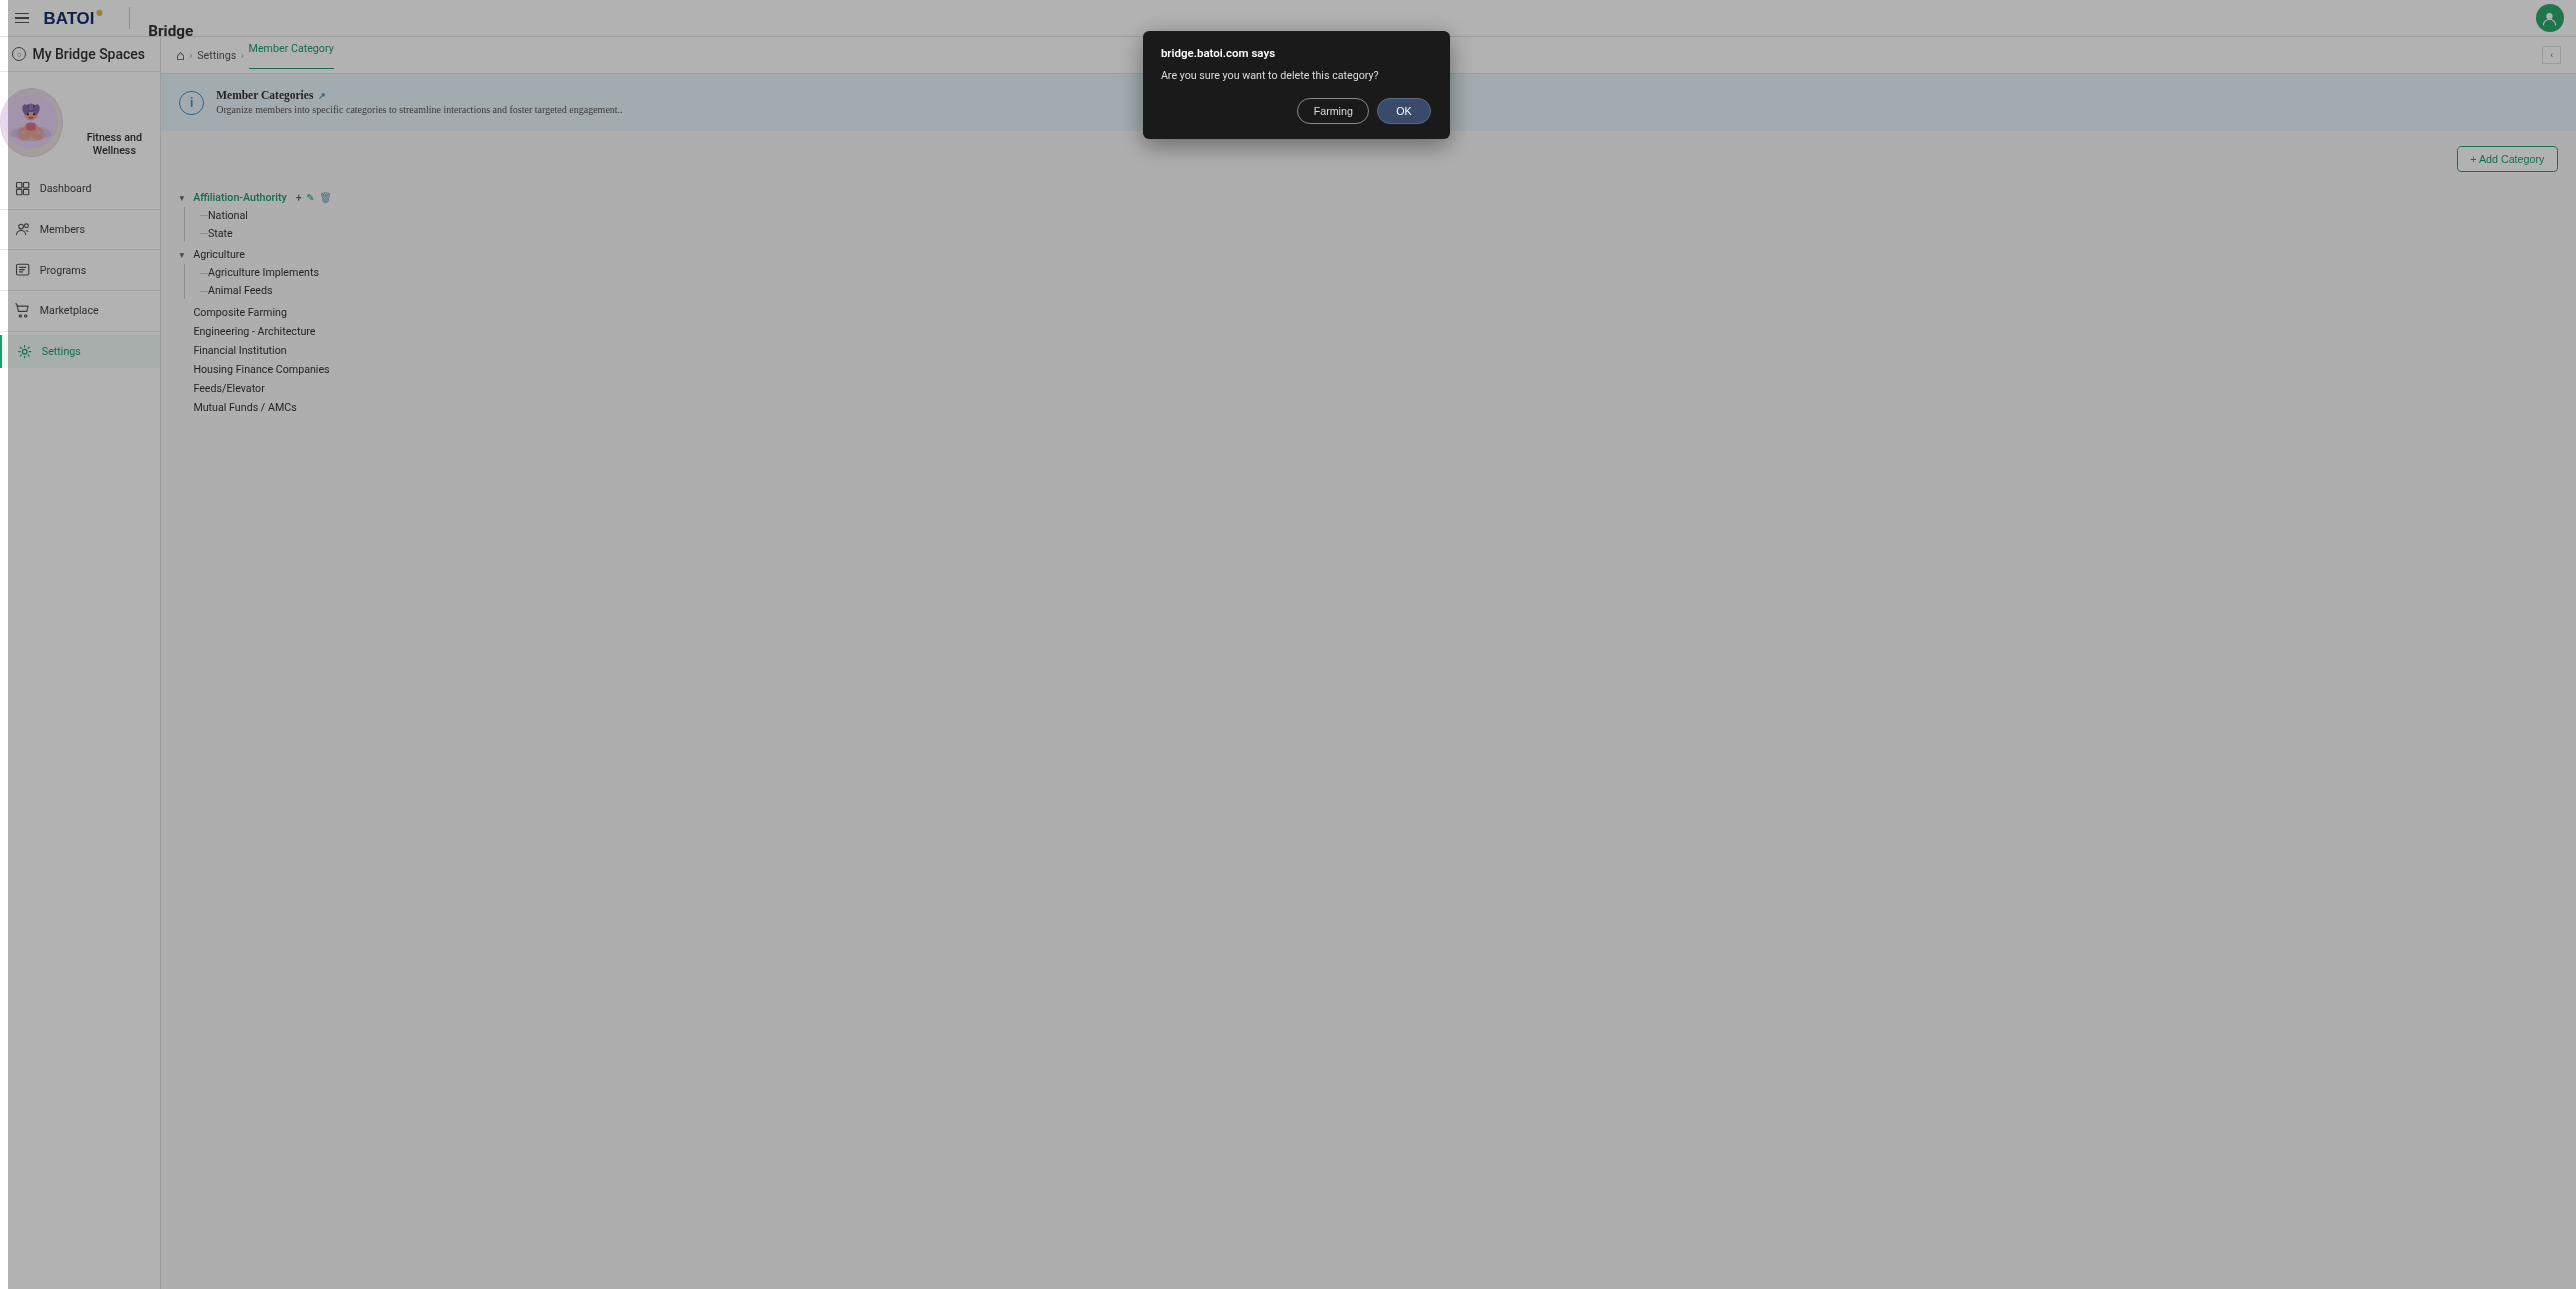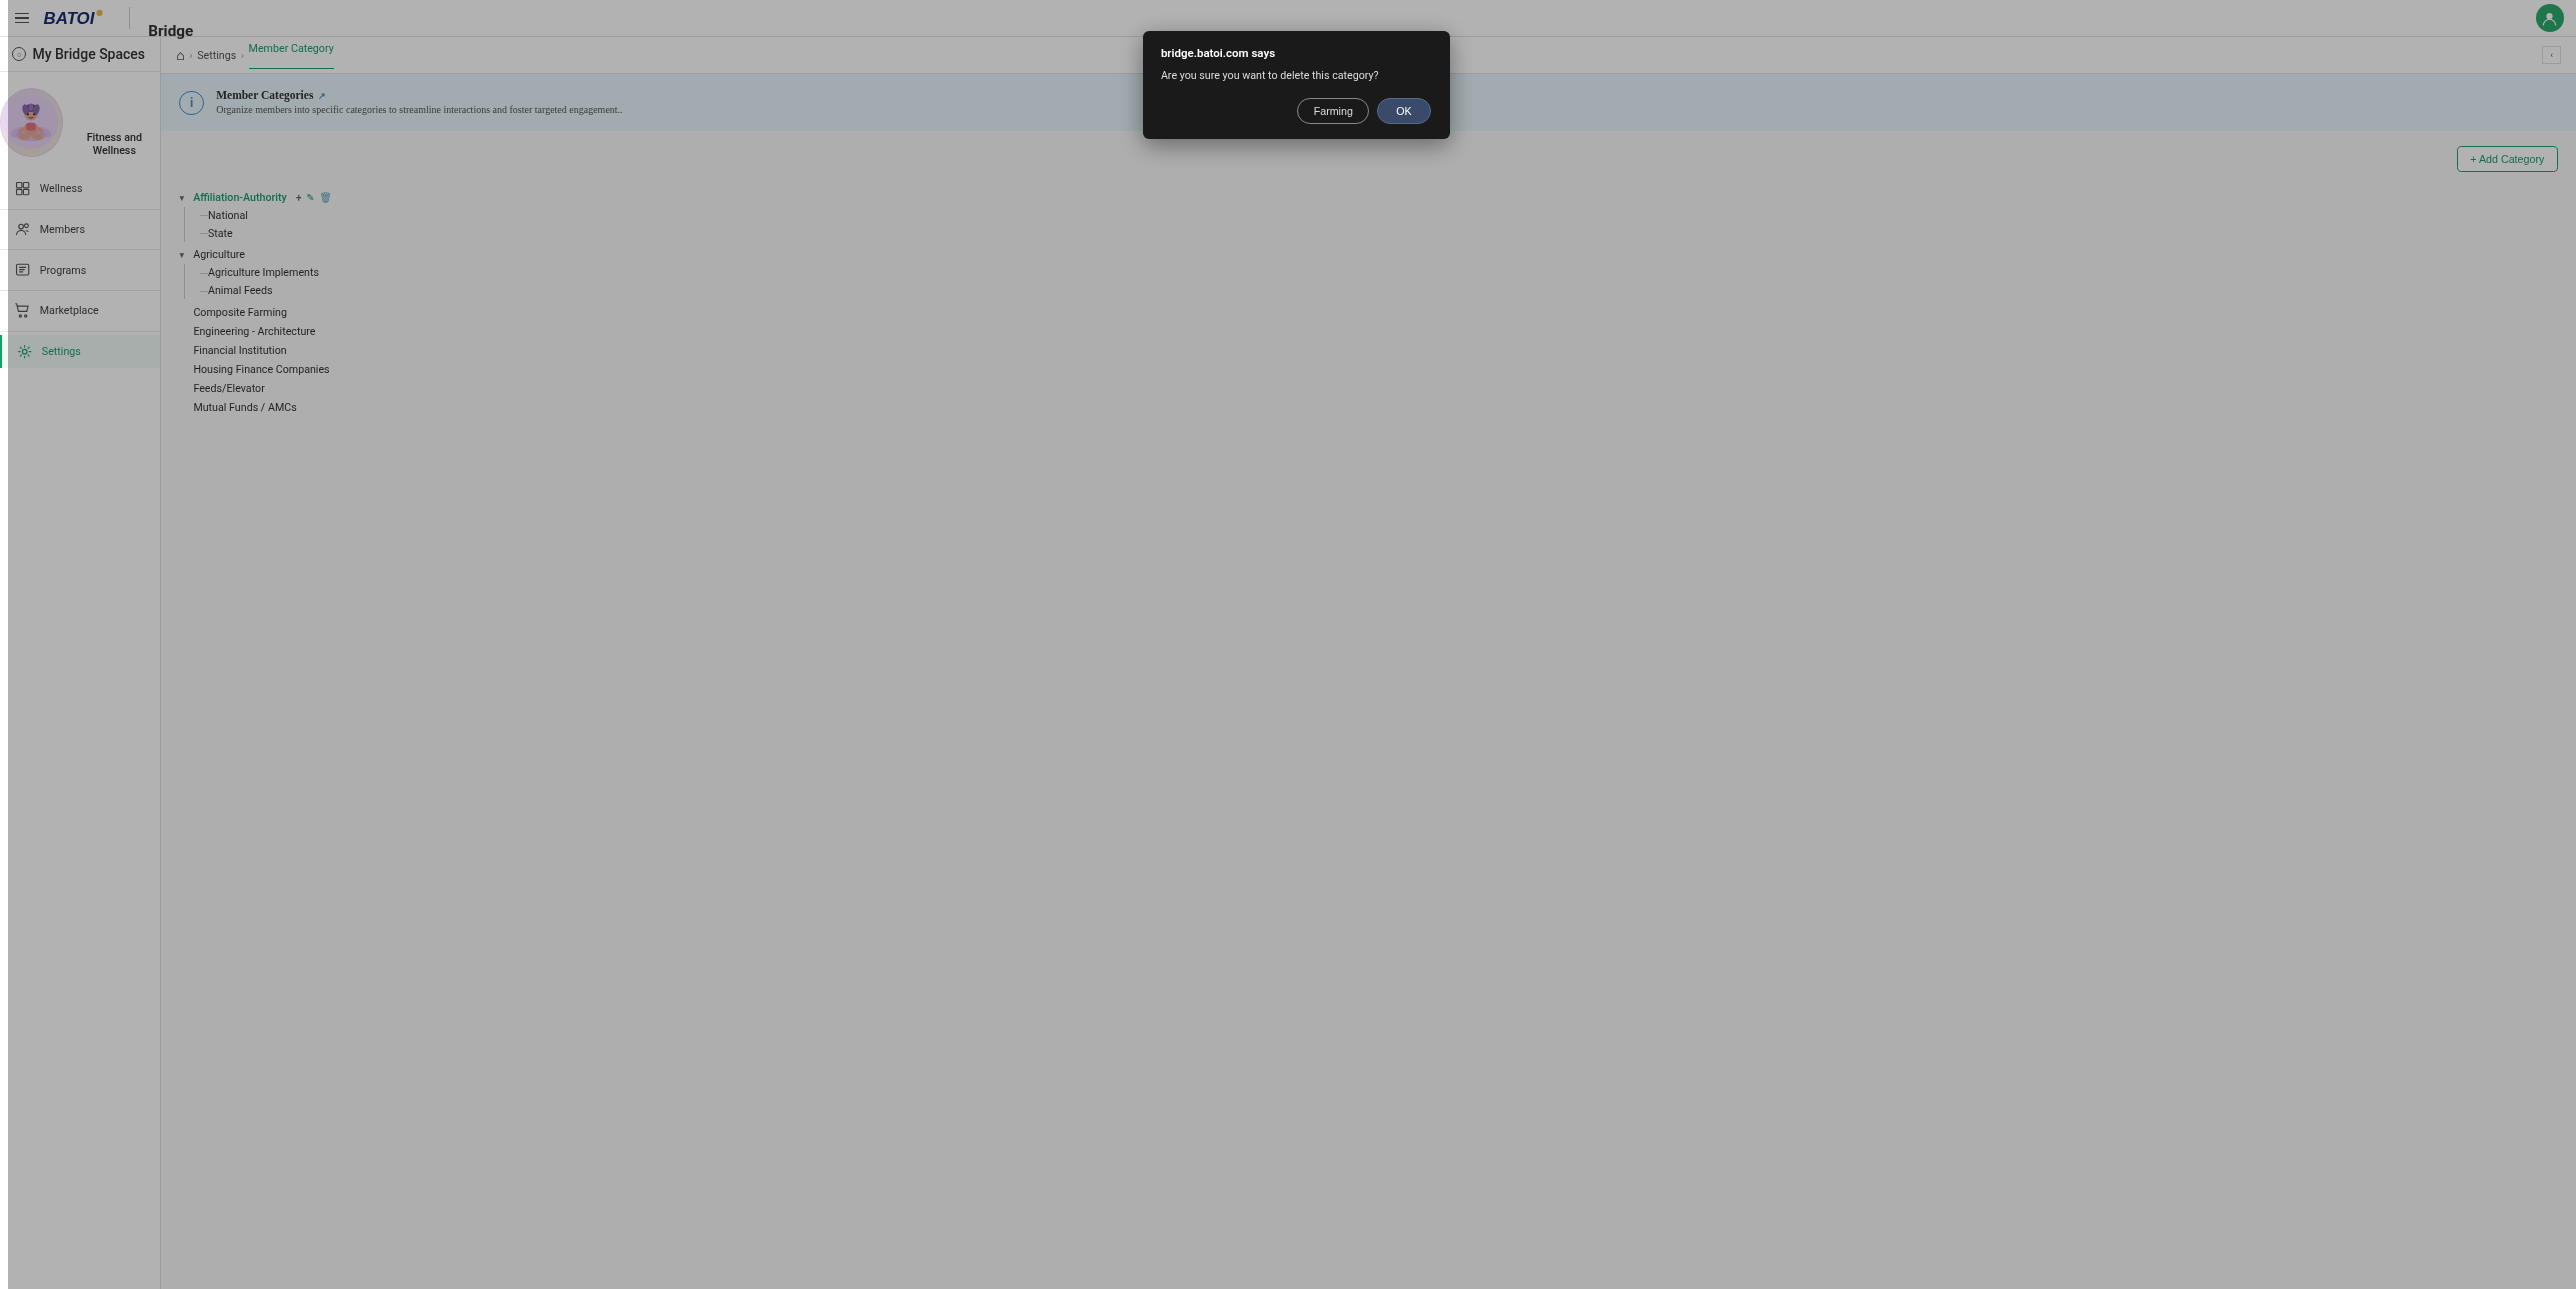--- a/index.html
+++ b/index.html
@@ -8,21 +8,21 @@
     
     .app-container { display: flex; flex-direction: column; height: 100vh; width: 100vw; }
     .top-bar { display: flex; align-items: center; height: 37px; background: #fff; border-bottom: 0.8px solid #e0e0e0; padding: 0 12.3px; gap: 9.2px; z-index: 10; }
     .main-area { display: flex; flex: 1; overflow: hidden; }
     .sidebar { width: 161px; background: #fff; border-right: 0.8px solid #e0e0e0; display: flex; flex-direction: column; align-items: center; padding-top: 0; flex-shrink: 0; }
     .content-area { flex: 1; background: #fafafa; overflow-y: auto; padding: 0; position: relative; }
 
     
     .hamburger { display: flex; flex-direction: column; gap: 3.1px; cursor: pointer; padding: 3.1px; }
     .hamburger span { width: 14px; height: 1.5px; background: #555; display: block; }
-    .logo { display: flex; align-items: center; gap: 0; font-style: italic; }
+    .logo { display: flex; align-items: center; gap: 0; }
     .logo-img { width: 69px; height: 24.5px; }
     .logo-divider { width: 0.8px; height: 21.5px; background: #ccc; margin: 0 9.2px; }
     .bridge-text { font-size: 15.3px; color: #333; font-weight: 700; margin-top: 26px; }
     .top-spacer { flex: 1; }
     .user-avatar { width: 28px; height: 28px; background: #2eaa6e; border-radius: 50%; display: flex; align-items: center; justify-content: center; cursor: pointer; }
 
     
     .sidebar-header { width: 100%; padding: 9.2px 12.3px; border-bottom: 0.8px solid #e8e8e8; display: flex; align-items: center; gap: 6.1px; cursor: pointer; }
     .sidebar-header-icon { width: 14px; height: 14px; border: 1.5px solid #555; border-radius: 50%; display: flex; align-items: center; justify-content: center; font-size: 7.7px; color: #555; flex-shrink: 0; }
     .sidebar-header-text { font-size: 14px; color: #333; font-weight: 500; }
@@ -155,21 +155,21 @@
 
       <div class="sidebar-nav">
 
         <div class="nav-item">
           <svg class="nav-icon" viewBox="0 0 20 20" fill="none">
             <rect x="2" y="2" width="7" height="7" rx="1" stroke="#555" stroke-width="1.5"></rect>
             <rect x="11" y="2" width="7" height="7" rx="1" stroke="#555" stroke-width="1.5"></rect>
             <rect x="2" y="11" width="7" height="7" rx="1" stroke="#555" stroke-width="1.5"></rect>
             <rect x="11" y="11" width="7" height="7" rx="1" stroke="#555" stroke-width="1.5"></rect>
           </svg>
-          <span>Wellness</span>
+          <span>Dashboard</span>
         </div>
         <div class="nav-divider"></div>
 
         <div class="nav-item">
           <svg class="nav-icon" viewBox="0 0 20 20" fill="none">
             <circle cx="8" cy="6" r="3" stroke="#555" stroke-width="1.5"></circle>
             <path d="M2 17c0-3.3 2.7-6 6-6s6 2.7 6 6" stroke="#555" stroke-width="1.5" fill="none"></path>
             <circle cx="15" cy="5" r="2.5" stroke="#555" stroke-width="1.5"></circle>
             <path d="M14 11.5c1.3-.3 2.6.1 3.5 1" stroke="#555" stroke-width="1.5" fill="none"></path>
           </svg>

